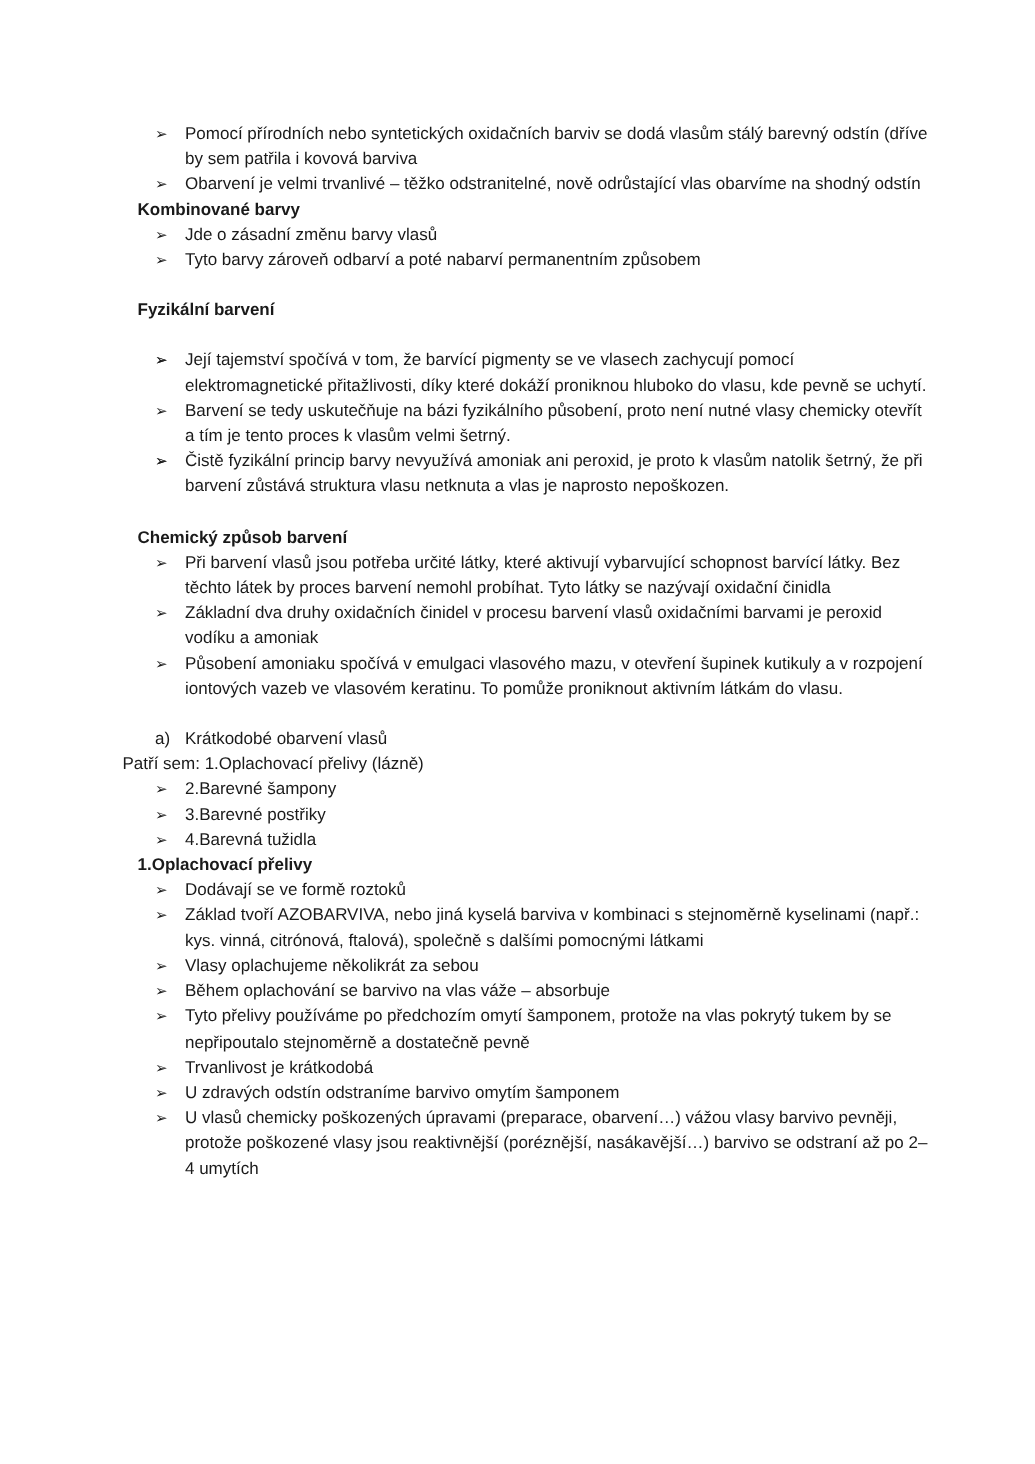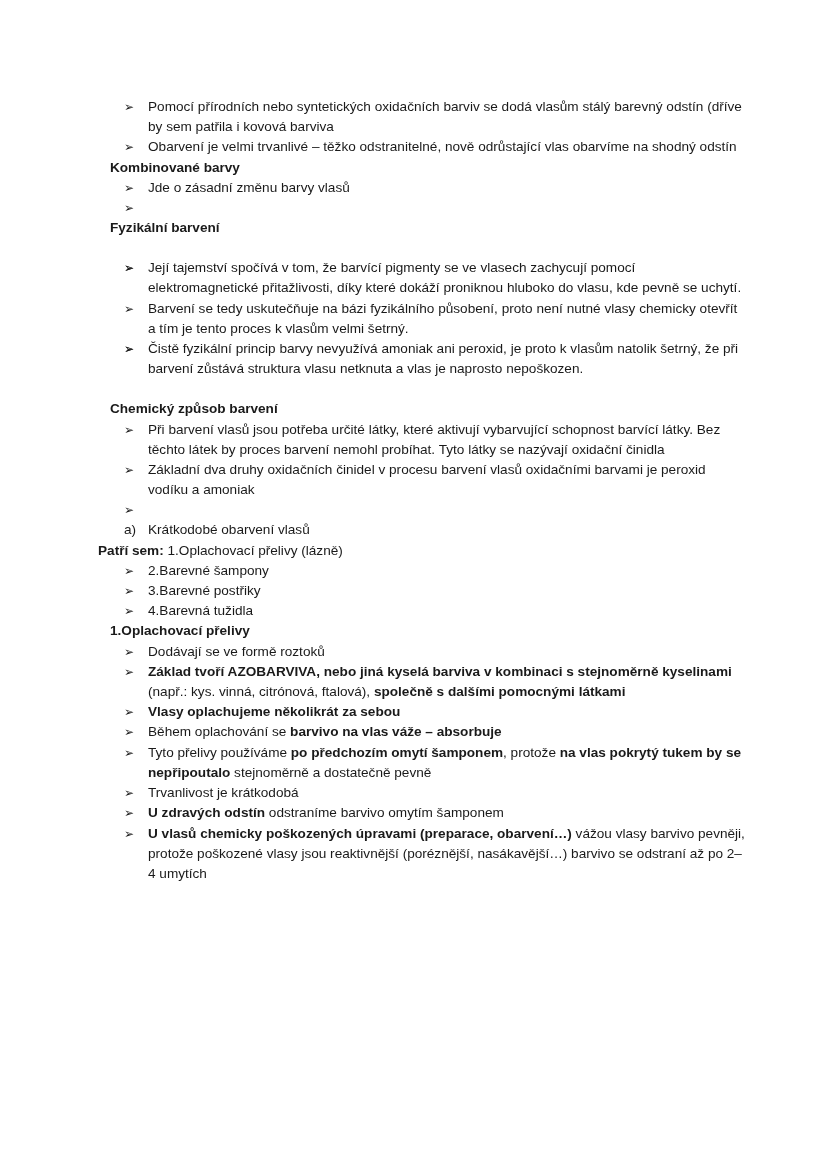--- a/index.html
+++ b/index.html
@@ -5,57 +5,57 @@
   html, body { margin: 0; padding: 0; background: #ffffff; }
   body { width: 828px; height: 1171px; position: relative; overflow: hidden;
          font-family: "Liberation Sans", sans-serif; color: #1a1a1a; font-size: 13.6px; }
   .page { position: absolute; left: 98px; top: 97px; width: 650px; }
   .line { line-height: 20.2px; }
   .heading { font-weight: bold; line-height: 20.2px; padding-left: 12px; }
   ul.bl { list-style: none; margin: 0; padding: 0; }
   ul.bl li { position: relative; padding-left: 50px; line-height: 20.2px; }
   ul.bl li .bullet { position: absolute; left: 26px; top: 0; font-size: 12px; }
   .gap { height: 20px; }
-  b { font-weight: bold; }
+  b { font-weight: normal; }
   .sub { padding-left: 26px; font-weight: normal; line-height: 20.2px; }
   .sub .marker { display: inline-block; width: 24px; }
 </style>
 </head>
 <body>
 
 <div class="page">
 
   <ul class="bl">
     <li><span class="bullet">➢</span><span>Pomocí přírodních nebo syntetických oxidačních barviv se dodá vlasům stálý barevný odstín (dříve by sem patřila i kovová barviva</span></li>
     <li><span class="bullet">➢</span><span>Obarvení je velmi trvanlivé – těžko odstranitelné, nově odrůstající vlas obarvíme na shodný odstín</span></li>
   </ul>
 
   <div class="heading">Kombinované barvy</div>
   <ul class="bl">
     <li><span class="bullet">➢</span><span>Jde o zásadní změnu barvy vlasů</span></li>
-    <li><span class="bullet">➢</span></li>
+    <li><span class="bullet">➢</span><span>Tyto barvy zároveň odbarví a poté nabarví permanentním způsobem</span></li>
   </ul>
 
   <div class="gap"></div>
   <div class="heading">Fyzikální barvení</div>
   <div class="gap"></div>
   <ul class="bl">
     <li><span class="bullet">➢</span></li>
     <li><span class="bullet">➢</span><span>Její tajemství spočívá v tom, že barvící pigmenty se ve vlasech zachycují pomocí elektromagnetické přitažlivosti, díky které dokáží proniknou hluboko do vlasu, kde pevně se uchytí.</span></li>
     <li><span class="bullet">➢</span><span>Barvení se tedy uskutečňuje na bázi fyzikálního působení, proto není nutné vlasy chemicky otevřít a tím je tento proces k vlasům velmi šetrný.</span></li>
     <li><span class="bullet">➢</span></li>
     <li><span class="bullet">➢</span><span>Čistě fyzikální princip barvy nevyužívá amoniak ani peroxid, je proto k vlasům natolik šetrný, že při barvení zůstává struktura vlasu netknuta a vlas je naprosto nepoškozen.</span></li>
   </ul>
 
   <div class="gap"></div>
   <div class="heading">Chemický způsob barvení</div>
   <ul class="bl">
     <li><span class="bullet">➢</span><span>Při barvení vlasů jsou potřeba určité látky, které aktivují vybarvující schopnost barvící látky. Bez těchto látek by proces barvení nemohl probíhat. Tyto látky se nazývají oxidační činidla</span></li>
     <li><span class="bullet">➢</span><span>Základní dva druhy oxidačních činidel v procesu barvení vlasů oxidačními barvami je peroxid vodíku a amoniak</span></li>
-    <li><span class="bullet">➢</span></li>
+    <li><span class="bullet">➢</span><span>Působení amoniaku spočívá v emulgaci vlasového mazu, v otevření šupinek kutikuly a v rozpojení iontových vazeb ve vlasovém keratinu. To pomůže proniknout aktivním látkám do vlasu.</span></li>
   </ul>
 
   <div class="gap"></div>
   <div class="sub"><span class="marker">a)</span><span>Krátkodobé obarvení vlasů</span></div>
   <div class="line"><b>Patří sem:</b> <span>1.Oplachovací přelivy (lázně)</span></div>
   <ul class="bl">
     <li><span class="bullet">➢</span><span>2.Barevné šampony</span></li>
     <li><span class="bullet">➢</span><span>3.Barevné postřiky</span></li>
     <li><span class="bullet">➢</span><span>4.Barevná tužidla</span></li>
   </ul>

